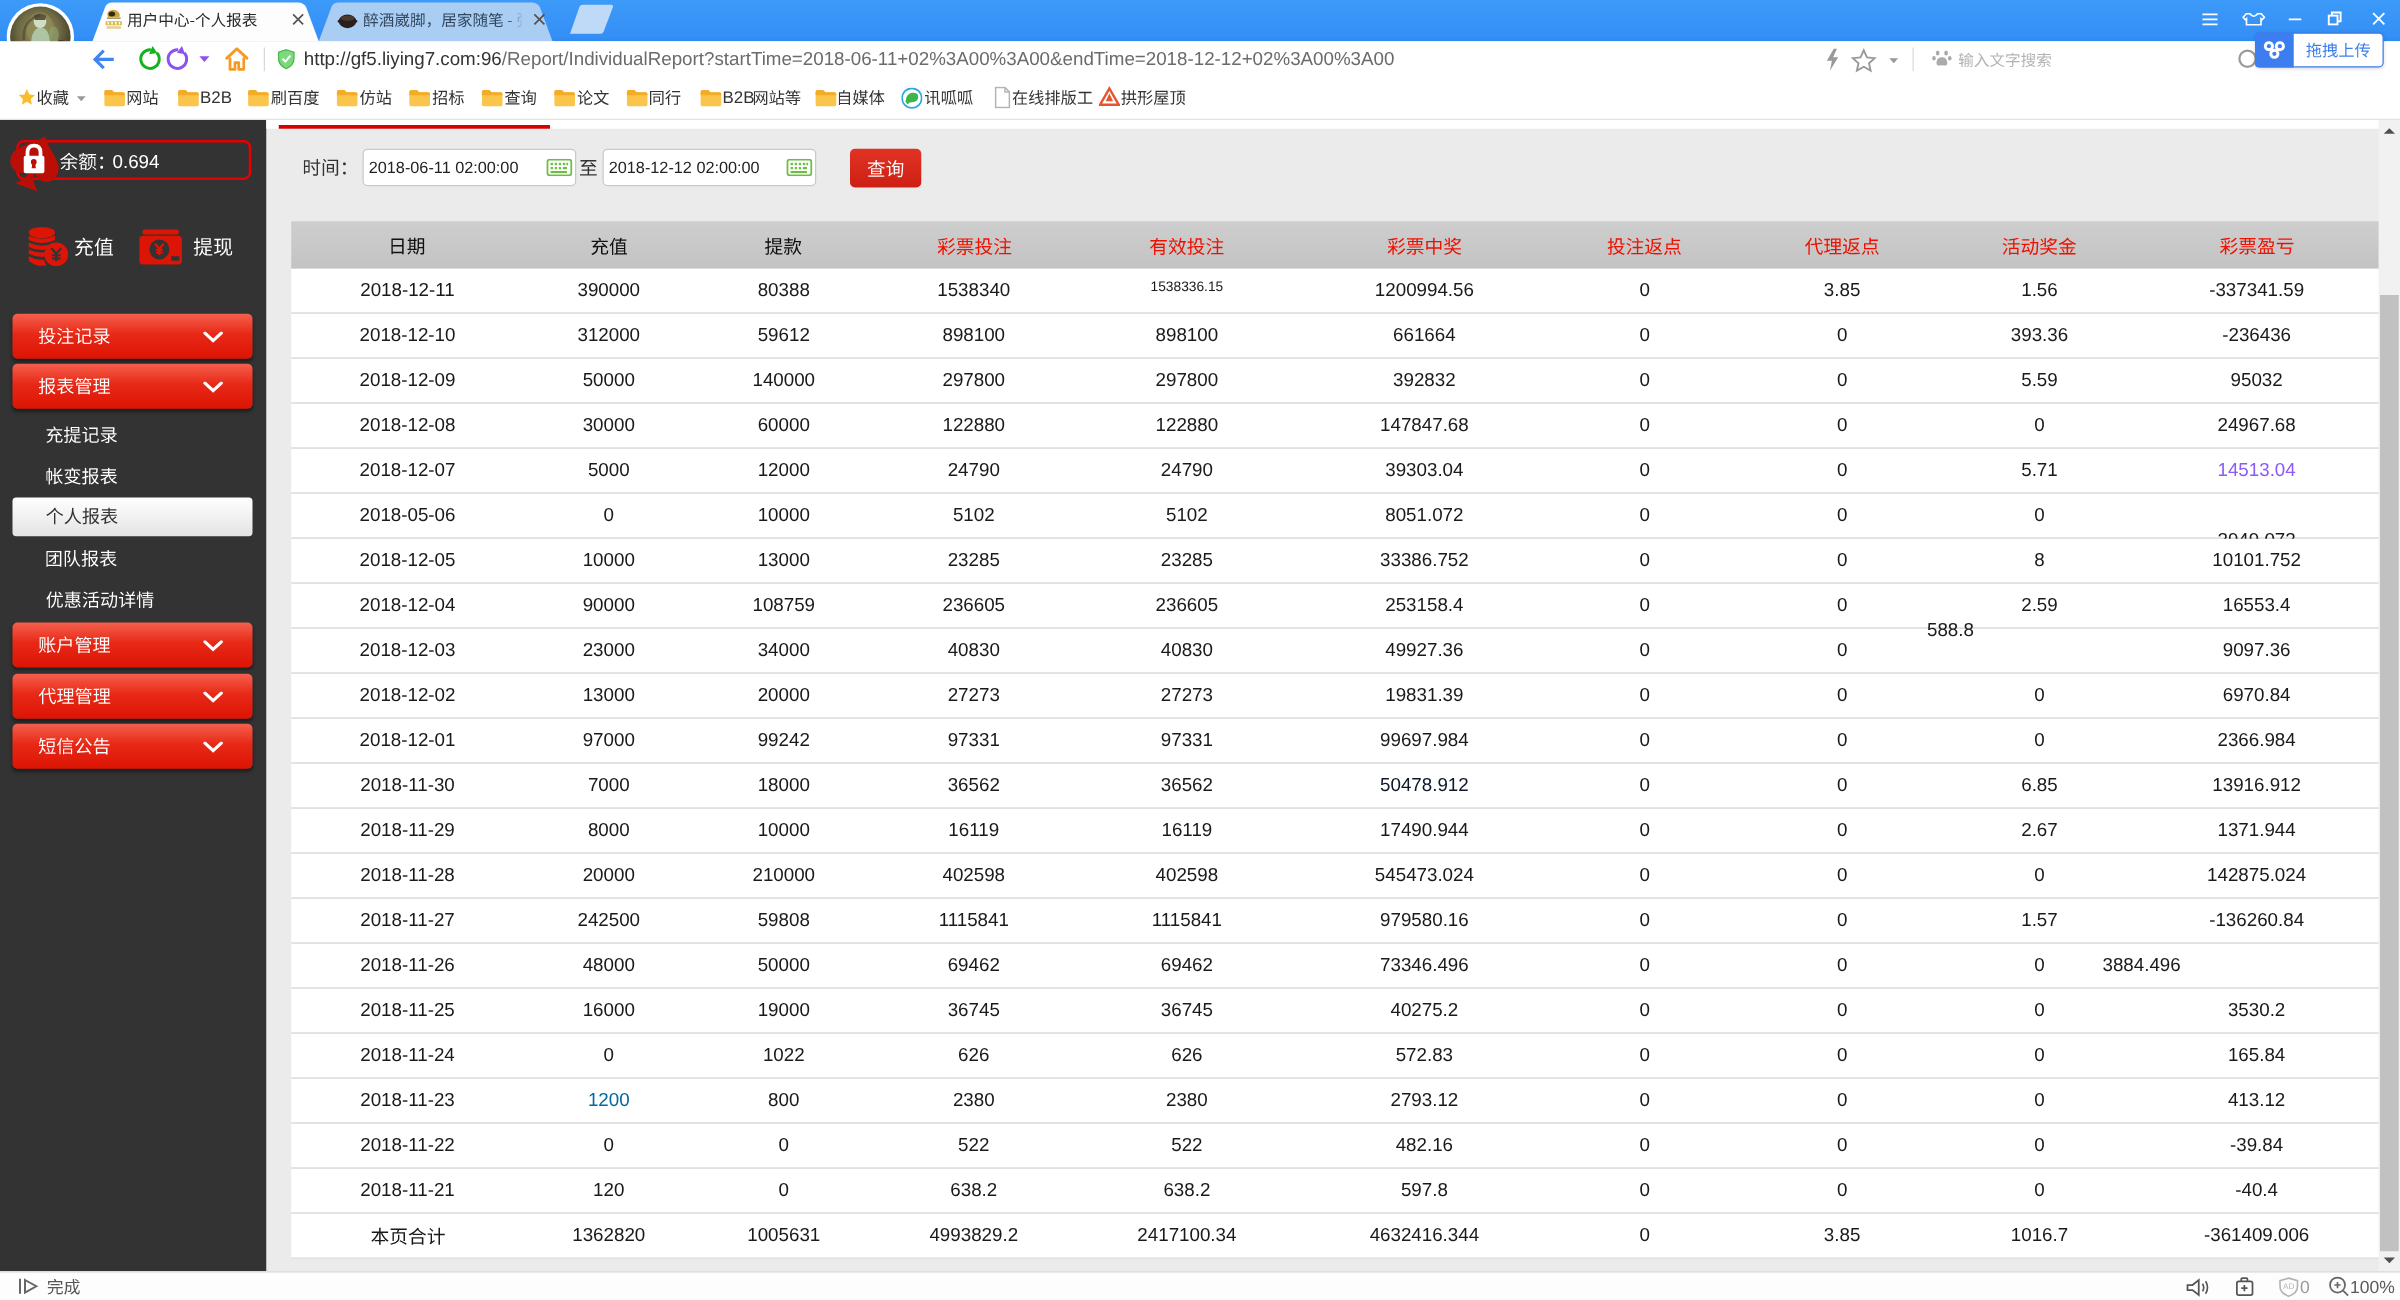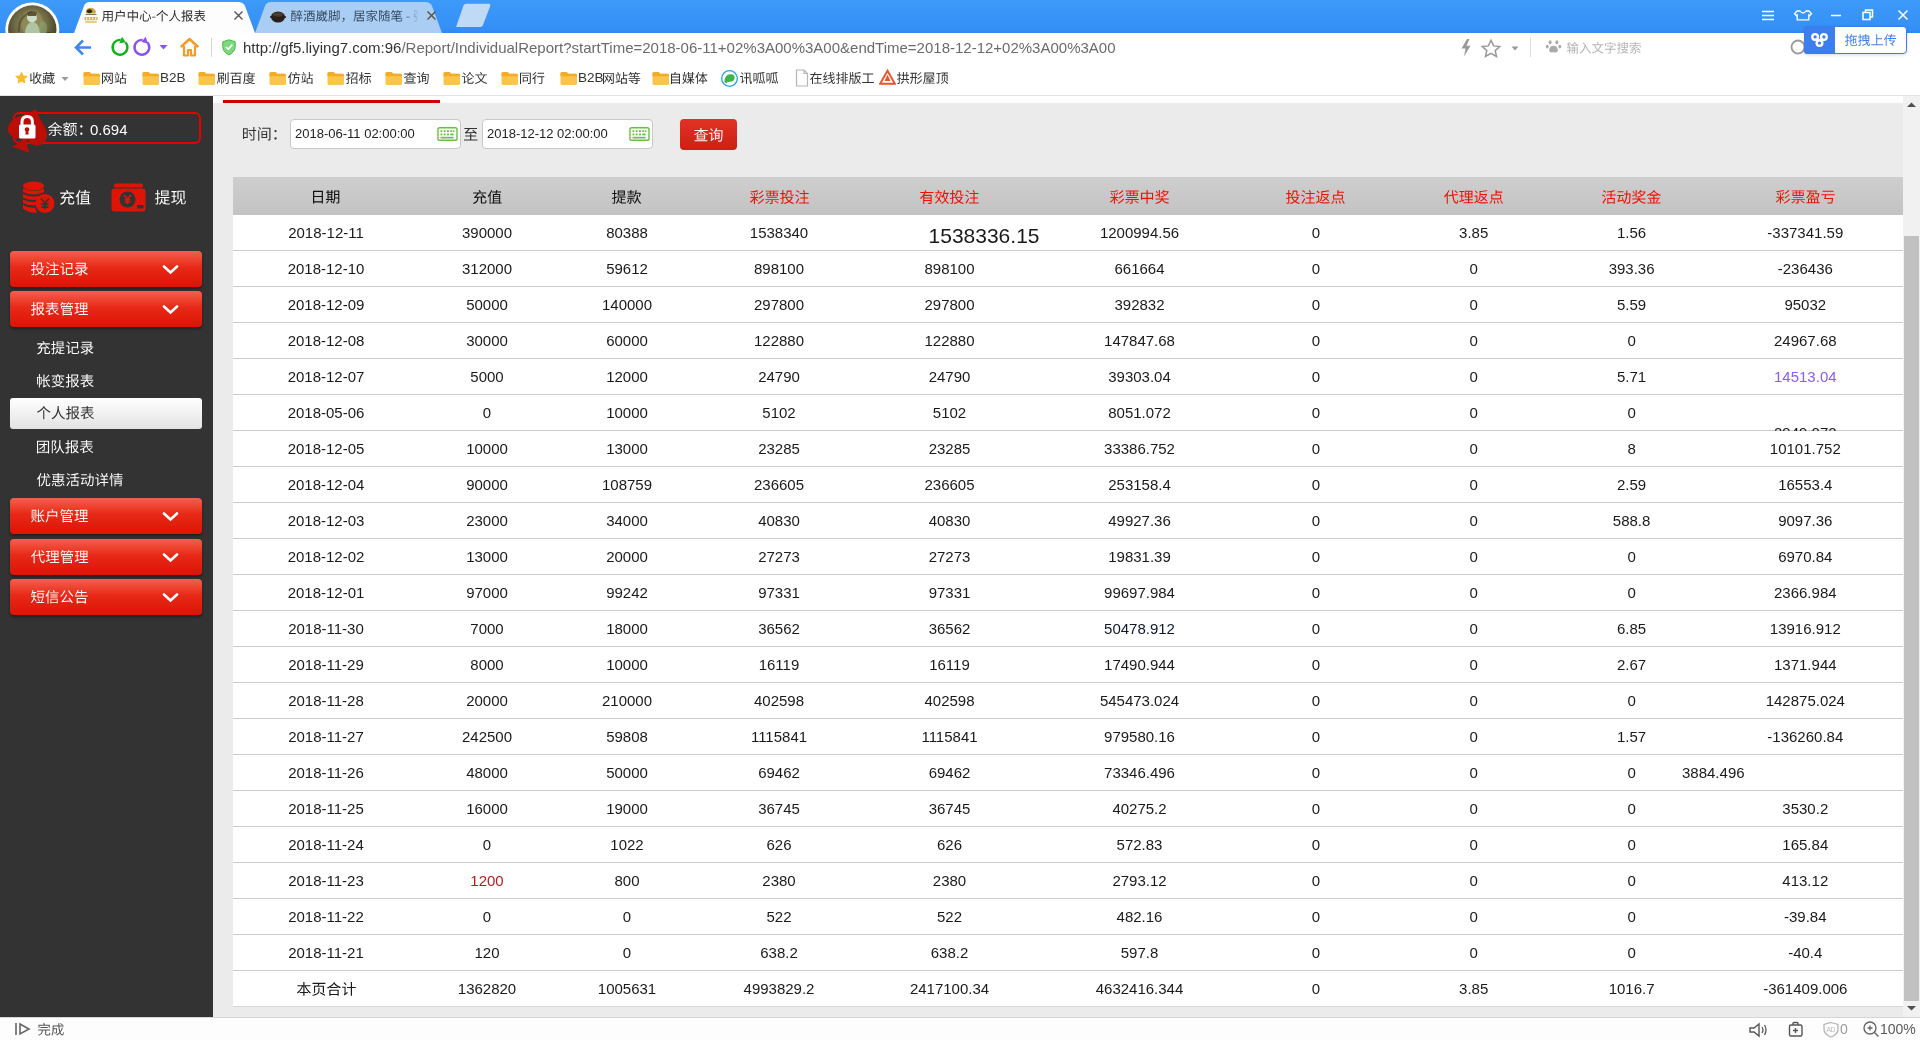--- a/index.html
+++ b/index.html
@@ -402,21 +402,21 @@
     <path d="M1.4 -11.6C2.3 -11.1 3.5 -10.4 4.2 -9.9L4.8 -10.9C4.2 -11.3 2.9 -12.0 2.0 -12.4ZM0.6 -7.5C1.5 -7.0 2.8 -6.3 3.4 -5.8L4.0 -6.8C3.4 -7.2 2.1 -7.9 1.2 -8.3ZM1.0 0.2 1.9 1.0C2.8 -0.4 3.9 -2.3 4.7 -3.9L3.8 -4.6C3.0 -2.9 1.8 -0.9 1.0 0.2ZM4.8 -8.2V-7.1H9.1V-4.6H5.9V1.2H6.9V0.5H12.3V1.1H13.4V-4.6H10.2V-7.1H14.4V-8.2H10.2V-10.8C11.5 -11.1 12.7 -11.3 13.7 -11.7L12.8 -12.5C11.1 -12.0 8.1 -11.5 5.5 -11.2C5.6 -10.9 5.8 -10.5 5.8 -10.2C6.9 -10.3 8.0 -10.5 9.1 -10.7V-8.2ZM6.9 -0.5V-3.6H12.3V-0.5Z M16.3 -11.4V-10.4H22.1V-11.4ZM24.8 -12.3C24.8 -11.3 24.8 -10.2 24.8 -9.1H22.6V-8.1H24.7C24.5 -4.6 23.9 -1.5 21.9 0.4C22.2 0.5 22.6 0.9 22.8 1.2C25.0 -0.9 25.6 -4.3 25.8 -8.1H28.0C27.9 -2.7 27.7 -0.7 27.3 -0.3C27.1 -0.1 27.0 -0.1 26.7 -0.1C26.4 -0.1 25.6 -0.1 24.8 -0.1C24.9 0.2 25.1 0.6 25.1 1.0C25.9 1.0 26.7 1.0 27.2 1.0C27.7 0.9 28.0 0.8 28.3 0.4C28.8 -0.3 29.0 -2.4 29.2 -8.6C29.2 -8.7 29.2 -9.1 29.2 -9.1H25.9C25.9 -10.2 25.9 -11.3 25.9 -12.3ZM16.3 -0.7 16.4 -0.7V-0.6C16.7 -0.9 17.2 -1.0 21.4 -2.0L21.7 -1.0L22.7 -1.3C22.4 -2.3 21.7 -4.1 21.1 -5.5L20.2 -5.2C20.5 -4.5 20.8 -3.7 21.1 -2.9L17.5 -2.2C18.1 -3.5 18.7 -5.2 19.1 -6.8H22.4V-7.8H15.8V-6.8H17.9C17.5 -5.0 16.9 -3.2 16.7 -2.7C16.4 -2.2 16.2 -1.8 16.0 -1.7C16.1 -1.4 16.3 -0.9 16.3 -0.7Z M31.1 -11.4C31.7 -10.6 32.3 -9.6 32.5 -9.0L33.4 -9.5C33.2 -10.1 32.5 -11.1 32.0 -11.8ZM37.0 -5.2C36.9 -4.8 36.8 -4.5 36.8 -4.1H30.9V-3.1H36.4C35.7 -1.4 34.3 -0.3 30.6 0.3C30.9 0.5 31.1 0.9 31.2 1.2C35.0 0.6 36.7 -0.8 37.5 -2.7C38.6 -0.5 40.6 0.6 43.7 1.1C43.9 0.8 44.2 0.3 44.4 0.1C41.4 -0.2 39.4 -1.2 38.4 -3.1H44.1V-4.1H38.0C38.0 -4.5 38.1 -4.9 38.1 -5.2ZM30.7 -7.1 31.2 -6.1C32.1 -6.6 33.1 -7.1 34.2 -7.7V-5.2H35.3V-12.6H34.2V-8.8C32.9 -8.1 31.6 -7.5 30.7 -7.1ZM39.0 -12.6C38.4 -11.5 37.2 -10.3 35.9 -9.6C36.1 -9.4 36.4 -9.0 36.6 -8.8C37.3 -9.2 38.0 -9.7 38.6 -10.4H42.8C42.2 -9.3 41.4 -8.4 40.4 -7.8C40.0 -8.4 39.2 -9.1 38.5 -9.6L37.7 -9.1C38.3 -8.6 39.1 -7.9 39.5 -7.3C38.4 -6.8 37.1 -6.4 35.7 -6.2C35.9 -6.0 36.1 -5.5 36.3 -5.3C40.0 -5.9 43.0 -7.4 44.2 -11.0L43.5 -11.4L43.3 -11.3H39.4C39.7 -11.6 39.9 -12.0 40.0 -12.3Z M48.0 -3.3C48.5 -2.4 49.1 -1.2 49.4 -0.5L50.3 -0.9C50.1 -1.7 49.5 -2.8 48.9 -3.6ZM56.0 -3.6C55.6 -2.8 54.9 -1.6 54.4 -0.9L55.3 -0.5C55.8 -1.2 56.5 -2.3 57.1 -3.2ZM52.5 -12.7C51.1 -10.5 48.3 -8.7 45.5 -7.8C45.8 -7.6 46.0 -7.1 46.2 -6.8C47.0 -7.1 47.9 -7.5 48.6 -7.9V-7.0H51.9V-5.0H46.7V-4.0H51.9V-0.3H46.0V0.8H59.0V-0.3H53.1V-4.0H58.3V-5.0H53.1V-7.0H56.4V-8.0C57.2 -7.5 58.0 -7.1 58.8 -6.9C59.0 -7.2 59.3 -7.6 59.6 -7.8C57.3 -8.5 54.6 -10.1 53.2 -11.7L53.5 -12.3ZM56.2 -8.1H49.0C50.3 -8.9 51.5 -9.8 52.5 -10.9C53.5 -9.9 54.8 -8.9 56.2 -8.1Z" fill="#f01000"></path>
   </svg>
 <svg style="position:absolute;left:1775.9px;top:189.7px" width="60" height="15" viewBox="0.4 -12.4 60 15">
     <path d="M7.9 -12.4C6.2 -11.9 3.2 -11.5 0.8 -11.3C0.9 -11.1 1.0 -10.7 1.1 -10.4C3.6 -10.6 6.6 -10.9 8.6 -11.5ZM1.2 -9.4C1.7 -8.7 2.3 -7.6 2.5 -7.0L3.4 -7.4C3.2 -8.1 2.6 -9.0 2.0 -9.8ZM3.8 -9.9C4.3 -9.2 4.7 -8.2 4.8 -7.5L5.8 -7.9C5.6 -8.5 5.2 -9.5 4.7 -10.2ZM7.5 -10.2C7.1 -9.4 6.6 -8.1 6.1 -7.3L7.0 -7.0C7.4 -7.7 8.1 -8.9 8.5 -9.9ZM12.7 -12.3C11.8 -11.2 10.2 -10.0 8.9 -9.3C9.2 -9.0 9.5 -8.7 9.7 -8.4C11.1 -9.3 12.8 -10.6 13.8 -11.9ZM13.1 -8.2C12.2 -7.0 10.4 -5.7 9.0 -5.0C9.3 -4.8 9.6 -4.4 9.8 -4.2C11.3 -5.0 13.1 -6.4 14.2 -7.8ZM13.5 -4.0C12.4 -2.2 10.3 -0.6 8.1 0.3C8.4 0.5 8.8 0.9 8.9 1.2C11.2 0.2 13.3 -1.5 14.6 -3.5ZM5.4 -4.7H5.5L5.4 -4.6ZM4.3 -7.3V-5.7H0.9V-4.7H4.0C3.1 -3.2 1.7 -1.7 0.4 -0.9C0.6 -0.6 0.9 -0.2 1.1 0.1C2.2 -0.7 3.4 -2.0 4.3 -3.3V1.2H5.4V-3.6C6.3 -2.9 7.2 -1.9 7.6 -1.3L8.4 -2.0C7.8 -2.8 6.8 -3.9 5.7 -4.7H8.5V-5.7H5.4V-7.3Z M24.7 -1.6C25.9 -0.9 27.5 0.1 28.3 0.8L29.1 0.2C28.3 -0.5 26.7 -1.5 25.5 -2.2ZM17.6 -5.5V-4.6H27.4V-5.5ZM19.1 -2.2C18.3 -1.3 16.9 -0.4 15.7 0.2C15.9 0.4 16.4 0.8 16.5 1.0C17.8 0.3 19.2 -0.8 20.1 -1.9ZM15.8 -3.5V-2.6H21.9V-0.0C21.9 0.1 21.9 0.2 21.7 0.2C21.4 0.2 20.7 0.2 19.9 0.2C20.1 0.5 20.2 0.9 20.3 1.2C21.4 1.2 22.1 1.2 22.5 1.0C23.0 0.9 23.1 0.6 23.1 0.0V-2.6H29.2V-3.5ZM16.9 -9.9V-6.5H28.2V-9.9H24.7V-11.1H28.9V-12.0H16.0V-11.1H20.2V-9.9ZM21.2 -11.1H23.6V-9.9H21.2ZM17.9 -9.1H20.2V-7.3H17.9ZM21.2 -9.1H23.6V-7.3H21.2ZM24.7 -9.1H27.1V-7.3H24.7Z M32.4 -3.9V-0.2H30.7V0.8H44.3V-0.2H42.6V-3.9ZM33.4 -0.2V-3.0H35.4V-0.2ZM36.5 -0.2V-3.0H38.5V-0.2ZM39.5 -0.2V-3.0H41.5V-0.2ZM34.4 -7.4C35.0 -7.1 35.6 -6.8 36.2 -6.4C35.5 -5.9 34.7 -5.5 33.8 -5.2C34.0 -5.0 34.4 -4.6 34.5 -4.4C35.4 -4.7 36.3 -5.2 37.0 -5.9C37.6 -5.5 38.2 -5.0 38.5 -4.6L39.2 -5.3C38.8 -5.7 38.3 -6.2 37.6 -6.6C38.2 -7.3 38.6 -8.2 38.9 -9.4L38.3 -9.6L38.1 -9.6H34.7C34.8 -10.0 34.9 -10.4 35.0 -10.9H40.0C39.8 -10.0 39.5 -9.0 39.3 -8.2H42.5C42.3 -6.6 42.1 -5.9 41.9 -5.7C41.8 -5.6 41.6 -5.6 41.3 -5.6C41.1 -5.6 40.4 -5.6 39.6 -5.6C39.8 -5.4 39.9 -5.0 40.0 -4.7C40.7 -4.6 41.4 -4.6 41.8 -4.6C42.2 -4.7 42.5 -4.8 42.8 -5.0C43.2 -5.4 43.4 -6.4 43.6 -8.7C43.6 -8.9 43.6 -9.2 43.6 -9.2H40.6C40.9 -10.0 41.1 -11.0 41.3 -11.8H31.2V-10.9H33.9C33.4 -8.1 32.4 -6.1 30.5 -4.9C30.8 -4.7 31.2 -4.3 31.3 -4.1C32.8 -5.2 33.8 -6.7 34.5 -8.7H37.7C37.5 -8.1 37.2 -7.5 36.8 -7.1C36.2 -7.4 35.6 -7.7 35.1 -8.0Z M47.0 -11.7V-10.7H58.0V-11.7ZM45.8 -8.2V-7.1H49.4C49.2 -5.8 48.8 -4.4 48.5 -3.4H48.7L56.2 -3.4C56.1 -1.2 55.8 -0.2 55.5 0.1C55.3 0.2 55.1 0.2 54.7 0.2C54.2 0.2 52.9 0.2 51.7 0.1C51.9 0.4 52.1 0.8 52.1 1.2C53.3 1.2 54.5 1.2 55.0 1.2C55.7 1.2 56.1 1.1 56.4 0.8C56.9 0.3 57.2 -1.0 57.5 -3.9C57.5 -4.1 57.5 -4.4 57.5 -4.4H50.0C50.2 -5.2 50.4 -6.2 50.6 -7.1H59.1V-8.2Z" fill="#f01000"></path>
   </svg>
 <div class="abs" style="left:233px;top:215px;width:1670px;height:36px;background:#fff;border-bottom:1px solid #ccc"></div>
 <div class="abs" style="left:236px;top:224px;width:180px;text-align:center;font-size:15px;color:#1a1a1a">2018-12-11</div>
 <div class="abs" style="left:397px;top:224px;width:180px;text-align:center;font-size:15px;color:#1a1a1a">390000</div>
 <div class="abs" style="left:537px;top:224px;width:180px;text-align:center;font-size:15px;color:#1a1a1a">80388</div>
 <div class="abs" style="left:689px;top:224px;width:180px;text-align:center;font-size:15px;color:#1a1a1a">1538340</div>
-<div class="abs" style="left:859.5px;top:224px;width:180px;text-align:right;font-size:21px;color:#1a1a1a">1538336.15</div>
+<div class="abs" style="left:859.5px;top:224px;width:180px;text-align:center;font-size:11px;color:#1a1a1a">1538336.15</div>
 <div class="abs" style="left:1049.5px;top:224px;width:180px;text-align:center;font-size:15px;color:#1a1a1a">1200994.56</div>
 <div class="abs" style="left:1225.8px;top:224px;width:180px;text-align:center;font-size:15px;color:#1a1a1a">0</div>
 <div class="abs" style="left:1383.7px;top:224px;width:180px;text-align:center;font-size:15px;color:#1a1a1a">3.85</div>
 <div class="abs" style="left:1541.6px;top:224px;width:180px;text-align:center;font-size:15px;color:#1a1a1a">1.56</div>
 <div class="abs" style="left:1715.3px;top:224px;width:180px;text-align:center;font-size:15px;color:#1a1a1a">-337341.59</div>
 <div class="abs" style="left:233px;top:251px;width:1670px;height:36px;background:#fff;border-bottom:1px solid #ccc"></div>
 <div class="abs" style="left:236px;top:260px;width:180px;text-align:center;font-size:15px;color:#1a1a1a">2018-12-10</div>
 <div class="abs" style="left:397px;top:260px;width:180px;text-align:center;font-size:15px;color:#1a1a1a">312000</div>
 <div class="abs" style="left:537px;top:260px;width:180px;text-align:center;font-size:15px;color:#1a1a1a">59612</div>
 <div class="abs" style="left:689px;top:260px;width:180px;text-align:center;font-size:15px;color:#1a1a1a">898100</div>
@@ -494,21 +494,21 @@
 <div class="abs" style="left:1715.3px;top:476px;width:180px;text-align:center;font-size:15px;color:#1a1a1a">16553.4</div>
 <div class="abs" style="left:233px;top:503px;width:1670px;height:36px;background:#fff;border-bottom:1px solid #ccc"></div>
 <div class="abs" style="left:236px;top:512px;width:180px;text-align:center;font-size:15px;color:#1a1a1a">2018-12-03</div>
 <div class="abs" style="left:397px;top:512px;width:180px;text-align:center;font-size:15px;color:#1a1a1a">23000</div>
 <div class="abs" style="left:537px;top:512px;width:180px;text-align:center;font-size:15px;color:#1a1a1a">34000</div>
 <div class="abs" style="left:689px;top:512px;width:180px;text-align:center;font-size:15px;color:#1a1a1a">40830</div>
 <div class="abs" style="left:859.5px;top:512px;width:180px;text-align:center;font-size:15px;color:#1a1a1a">40830</div>
 <div class="abs" style="left:1049.5px;top:512px;width:180px;text-align:center;font-size:15px;color:#1a1a1a">49927.36</div>
 <div class="abs" style="left:1225.8px;top:512px;width:180px;text-align:center;font-size:15px;color:#1a1a1a">0</div>
 <div class="abs" style="left:1383.7px;top:512px;width:180px;text-align:center;font-size:15px;color:#1a1a1a">0</div>
-<div class="abs" style="left:1541.6px;top:512px;width:180px;text-align:center;font-size:15px;color:#1a1a1a">588.8</div>
+<div class="abs" style="left:1541.6px;top:496px;width:180px;text-align:left;font-size:15px;color:#1a1a1a">588.8</div>
 <div class="abs" style="left:1715.3px;top:512px;width:180px;text-align:center;font-size:15px;color:#1a1a1a">9097.36</div>
 <div class="abs" style="left:233px;top:539px;width:1670px;height:36px;background:#fff;border-bottom:1px solid #ccc"></div>
 <div class="abs" style="left:236px;top:548px;width:180px;text-align:center;font-size:15px;color:#1a1a1a">2018-12-02</div>
 <div class="abs" style="left:397px;top:548px;width:180px;text-align:center;font-size:15px;color:#1a1a1a">13000</div>
 <div class="abs" style="left:537px;top:548px;width:180px;text-align:center;font-size:15px;color:#1a1a1a">20000</div>
 <div class="abs" style="left:689px;top:548px;width:180px;text-align:center;font-size:15px;color:#1a1a1a">27273</div>
 <div class="abs" style="left:859.5px;top:548px;width:180px;text-align:center;font-size:15px;color:#1a1a1a">27273</div>
 <div class="abs" style="left:1049.5px;top:548px;width:180px;text-align:center;font-size:15px;color:#1a1a1a">19831.39</div>
 <div class="abs" style="left:1225.8px;top:548px;width:180px;text-align:center;font-size:15px;color:#1a1a1a">0</div>
 <div class="abs" style="left:1383.7px;top:548px;width:180px;text-align:center;font-size:15px;color:#1a1a1a">0</div>
@@ -597,21 +597,21 @@
 <div class="abs" style="left:537px;top:836px;width:180px;text-align:center;font-size:15px;color:#1a1a1a">1022</div>
 <div class="abs" style="left:689px;top:836px;width:180px;text-align:center;font-size:15px;color:#1a1a1a">626</div>
 <div class="abs" style="left:859.5px;top:836px;width:180px;text-align:center;font-size:15px;color:#1a1a1a">626</div>
 <div class="abs" style="left:1049.5px;top:836px;width:180px;text-align:center;font-size:15px;color:#1a1a1a">572.83</div>
 <div class="abs" style="left:1225.8px;top:836px;width:180px;text-align:center;font-size:15px;color:#1a1a1a">0</div>
 <div class="abs" style="left:1383.7px;top:836px;width:180px;text-align:center;font-size:15px;color:#1a1a1a">0</div>
 <div class="abs" style="left:1541.6px;top:836px;width:180px;text-align:center;font-size:15px;color:#1a1a1a">0</div>
 <div class="abs" style="left:1715.3px;top:836px;width:180px;text-align:center;font-size:15px;color:#1a1a1a">165.84</div>
 <div class="abs" style="left:233px;top:863px;width:1670px;height:36px;background:#fff;border-bottom:1px solid #ccc"></div>
 <div class="abs" style="left:236px;top:872px;width:180px;text-align:center;font-size:15px;color:#1a1a1a">2018-11-23</div>
-<div class="abs" style="left:397px;top:872px;width:180px;text-align:center;font-size:15px;color:#b91c1c">1200</div>
+<div class="abs" style="left:397px;top:872px;width:180px;text-align:center;font-size:15px;color:#0369a1">1200</div>
 <div class="abs" style="left:537px;top:872px;width:180px;text-align:center;font-size:15px;color:#1a1a1a">800</div>
 <div class="abs" style="left:689px;top:872px;width:180px;text-align:center;font-size:15px;color:#1a1a1a">2380</div>
 <div class="abs" style="left:859.5px;top:872px;width:180px;text-align:center;font-size:15px;color:#1a1a1a">2380</div>
 <div class="abs" style="left:1049.5px;top:872px;width:180px;text-align:center;font-size:15px;color:#1a1a1a">2793.12</div>
 <div class="abs" style="left:1225.8px;top:872px;width:180px;text-align:center;font-size:15px;color:#1a1a1a">0</div>
 <div class="abs" style="left:1383.7px;top:872px;width:180px;text-align:center;font-size:15px;color:#1a1a1a">0</div>
 <div class="abs" style="left:1541.6px;top:872px;width:180px;text-align:center;font-size:15px;color:#1a1a1a">0</div>
 <div class="abs" style="left:1715.3px;top:872px;width:180px;text-align:center;font-size:15px;color:#1a1a1a">413.12</div>
 <div class="abs" style="left:233px;top:899px;width:1670px;height:36px;background:#fff;border-bottom:1px solid #ccc"></div>
 <div class="abs" style="left:236px;top:908px;width:180px;text-align:center;font-size:15px;color:#1a1a1a">2018-11-22</div>

